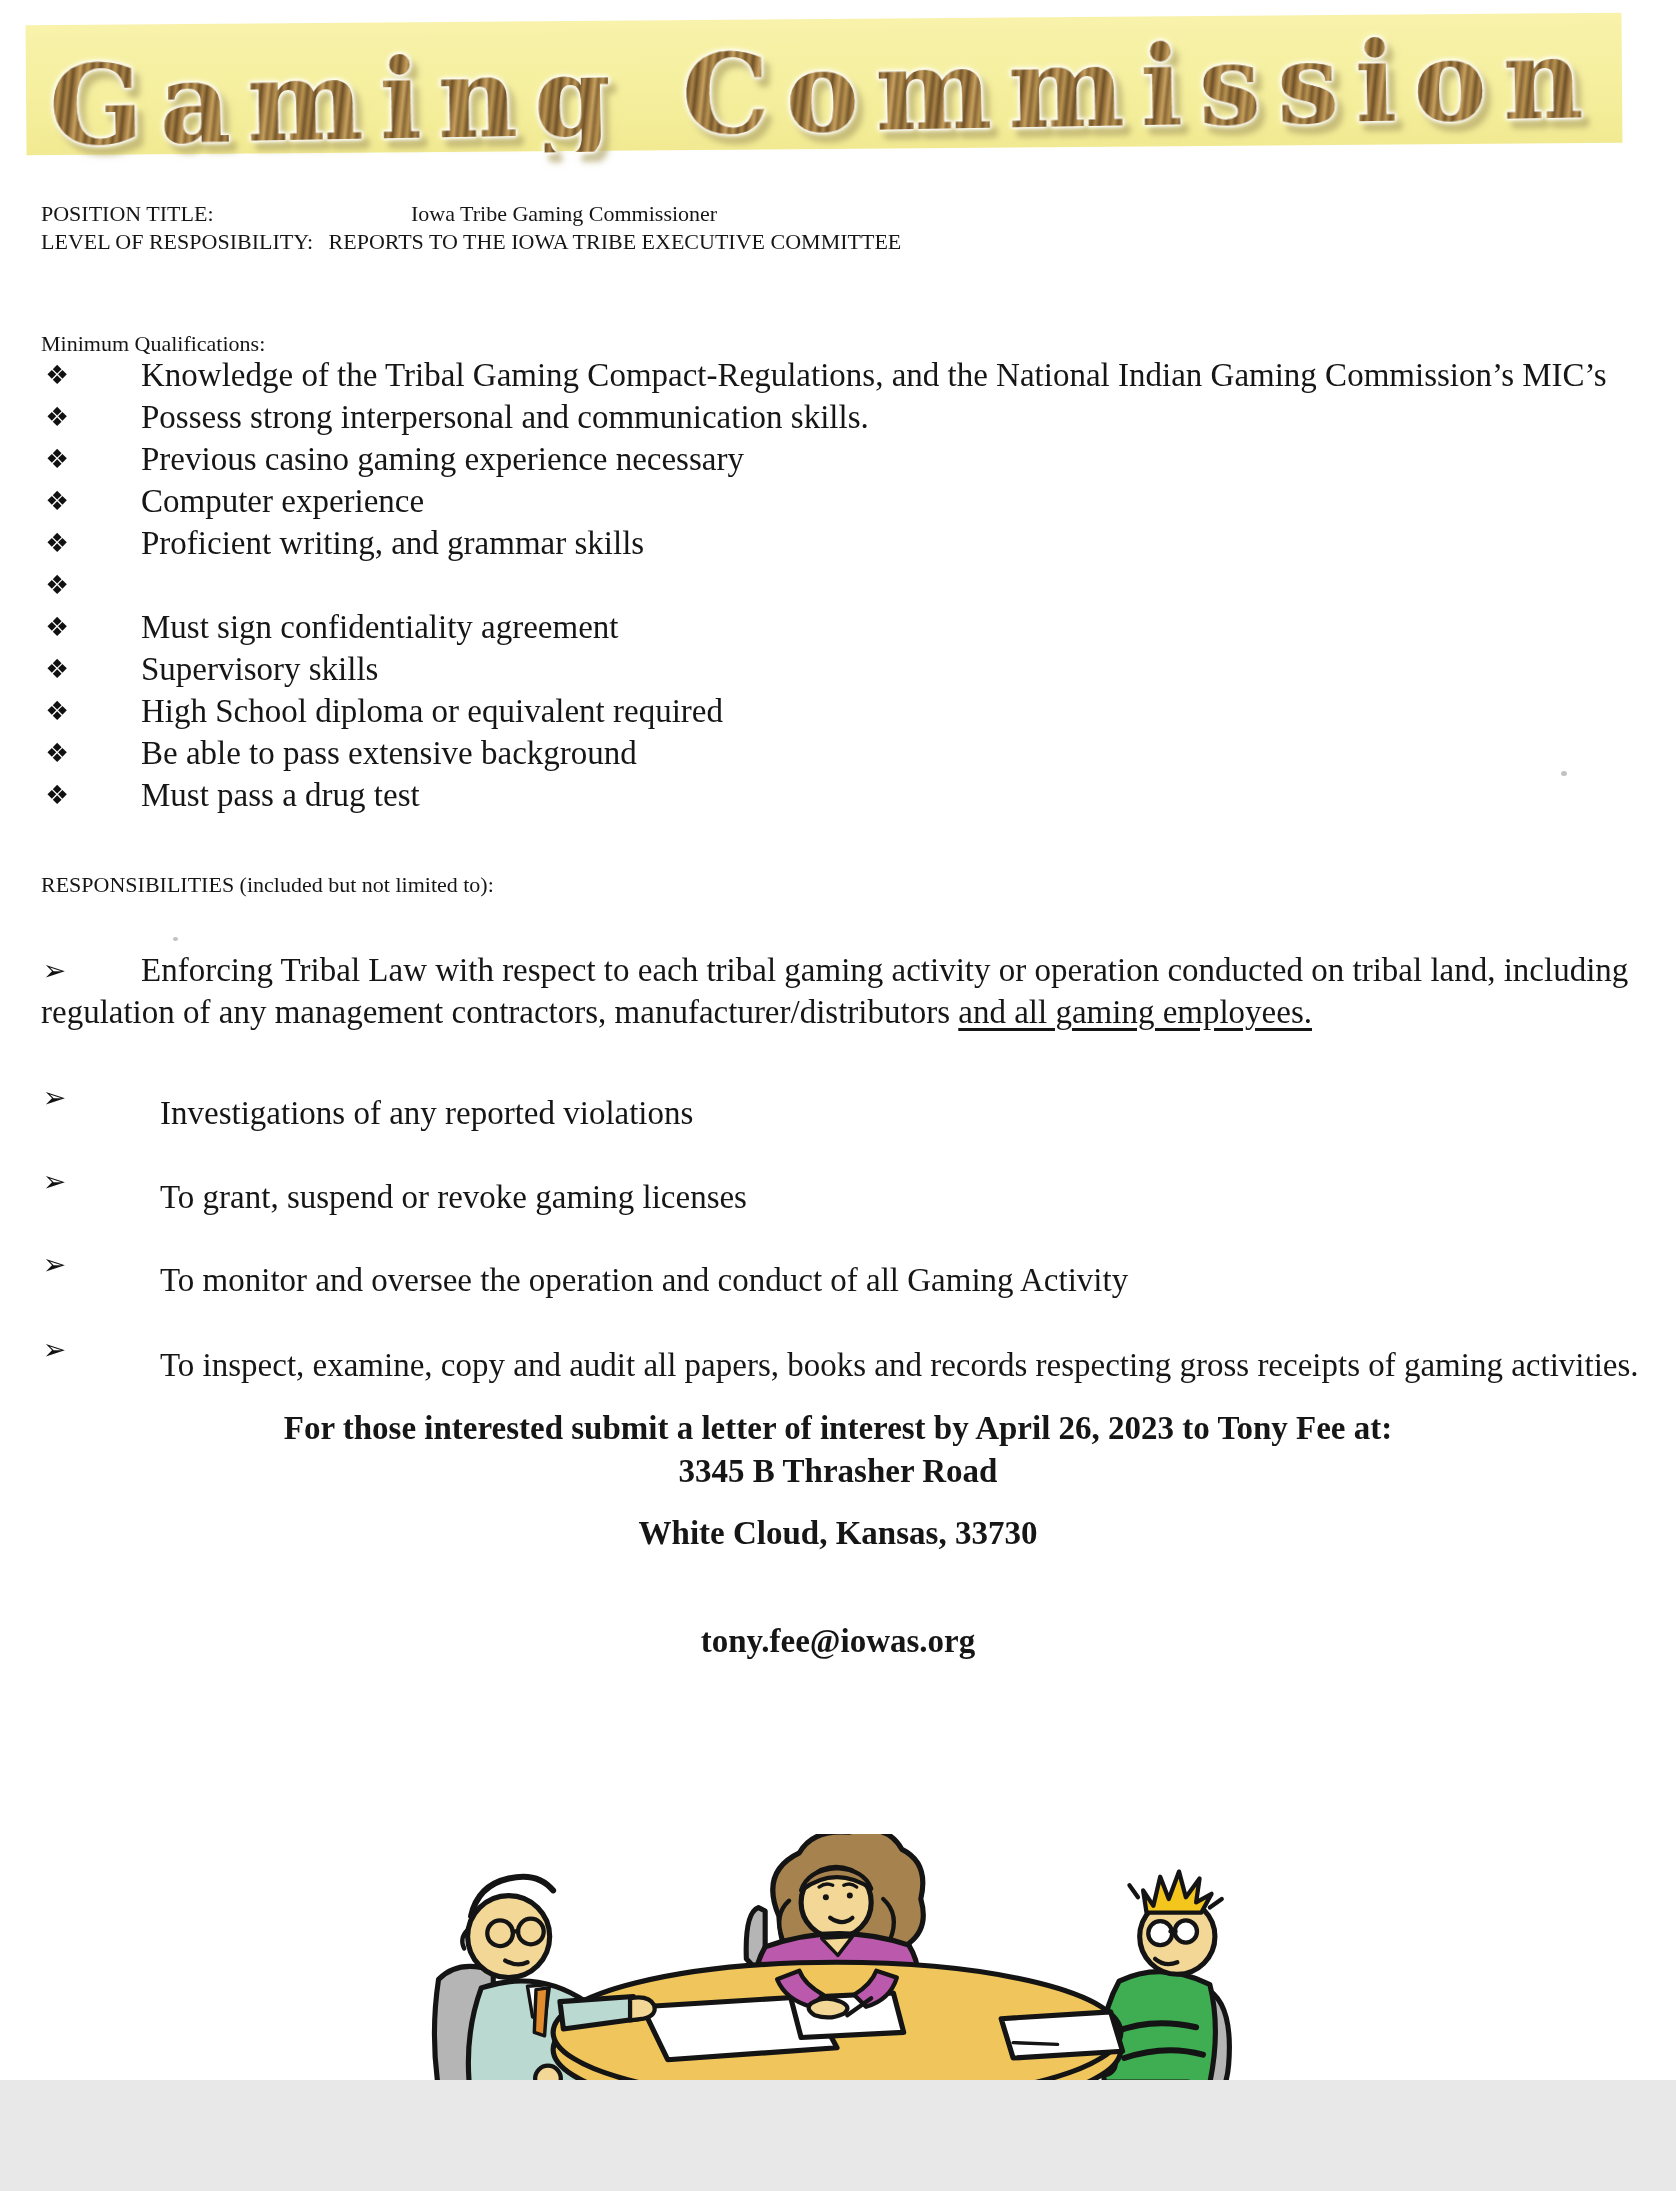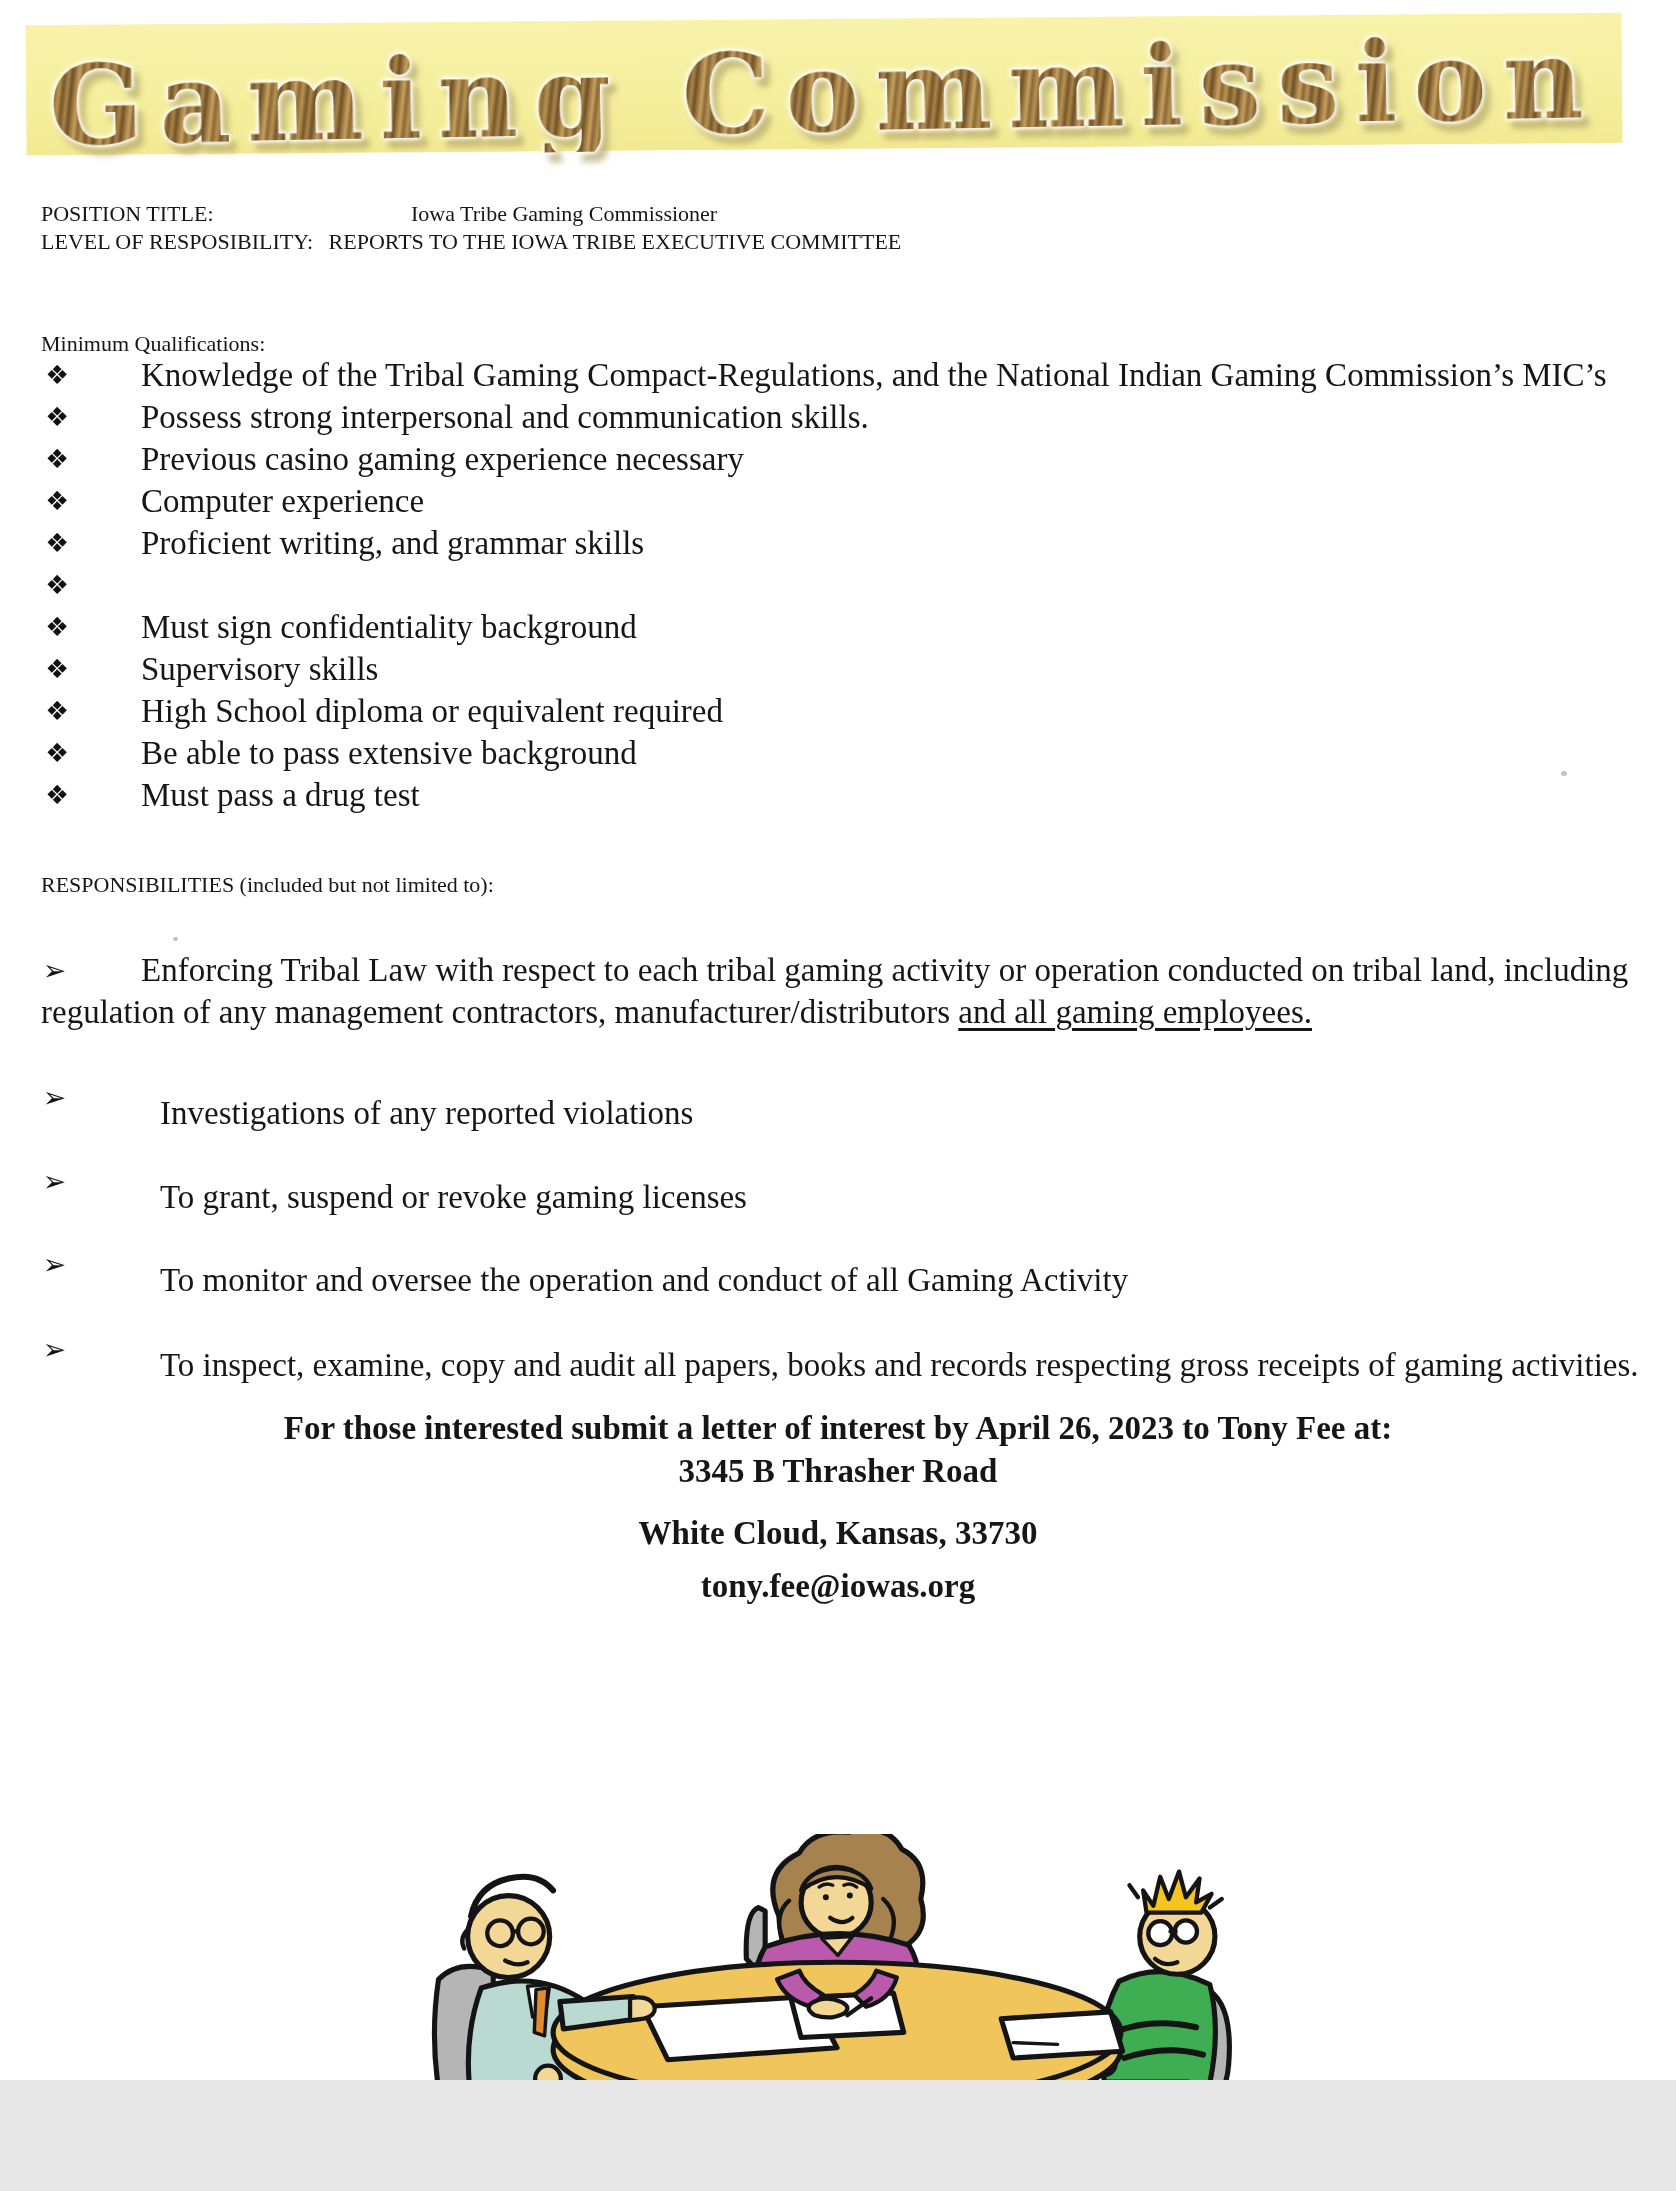--- a/index.html
+++ b/index.html
@@ -85,21 +85,21 @@
 
   <div class="line" style="top:323px;">Minimum Qualifications:</div>
 
   <ul class="qual-list">
     <li class="qual-item"><span class="q-bullet">❖</span><span>Knowledge of the Tribal Gaming Compact-Regulations, and the National Indian Gaming Commission’s MIC’s</span></li>
     <li class="qual-item"><span class="q-bullet">❖</span><span>Possess strong interpersonal and communication skills.</span></li>
     <li class="qual-item"><span class="q-bullet">❖</span><span>Previous casino gaming experience necessary</span></li>
     <li class="qual-item"><span class="q-bullet">❖</span><span>Computer experience</span></li>
     <li class="qual-item"><span class="q-bullet">❖</span><span>Proficient writing, and grammar skills</span></li>
     <li class="qual-item"><span class="q-bullet">❖</span></li>
-    <li class="qual-item"><span class="q-bullet">❖</span><span>Must sign confidentiality background</span></li>
+    <li class="qual-item"><span class="q-bullet">❖</span><span>Must sign confidentiality agreement</span></li>
     <li class="qual-item"><span class="q-bullet">❖</span><span>Supervisory skills</span></li>
     <li class="qual-item"><span class="q-bullet">❖</span><span>High School diploma or equivalent required</span></li>
     <li class="qual-item"><span class="q-bullet">❖</span><span>Be able to pass extensive background</span></li>
     <li class="qual-item"><span class="q-bullet">❖</span><span>Must pass a drug test</span></li>
   </ul>
 
   <div class="line" style="top:864px;">RESPONSIBILITIES (included but not limited to):</div>
 
   <div class="resp-item" style="top:949px;">
     <span class="r-bullet">➢</span>
@@ -119,21 +119,21 @@
     <p class="resp-single">To monitor and oversee the operation and conduct of all Gaming Activity</p>
   </div>
   <div class="resp-item" style="top:1328px;">
     <span class="r-bullet">➢</span>
     <p class="resp-single">To inspect, examine, copy and audit all papers, books and records respecting gross receipts of gaming activities.</p>
   </div>
 
   <div class="contact-line" style="top:1366px;">For those interested submit a letter of interest by April 26, 2023 to Tony Fee at:</div>
   <div class="contact-line" style="top:1409px;">3345 B Thrasher Road</div>
   <div class="contact-line" style="top:1471px;">White Cloud, Kansas, 33730</div>
-  <div class="contact-line" style="top:1524px;">tony.fee@iowas.org</div>
+  <div class="contact-line" style="top:1579px;">tony.fee@iowas.org</div>
 
   <div class="speck" style="left:173px;top:937px;width:5.1px;height:4.3px;"></div>
   <div class="speck" style="left:1561px;top:771px;width:6px;height:5.1px;"></div>
 
   <svg class="cartoon" viewBox="0 0 1000 414">
     <g stroke="#141414" stroke-width="6" stroke-linejoin="round" stroke-linecap="round">
 
       <g>
 
         <path d="M34,170 q-12,80 6,160 l58,0 0,-170 q-40,-14 -64,10 Z" fill="#b5b5b5"></path>

